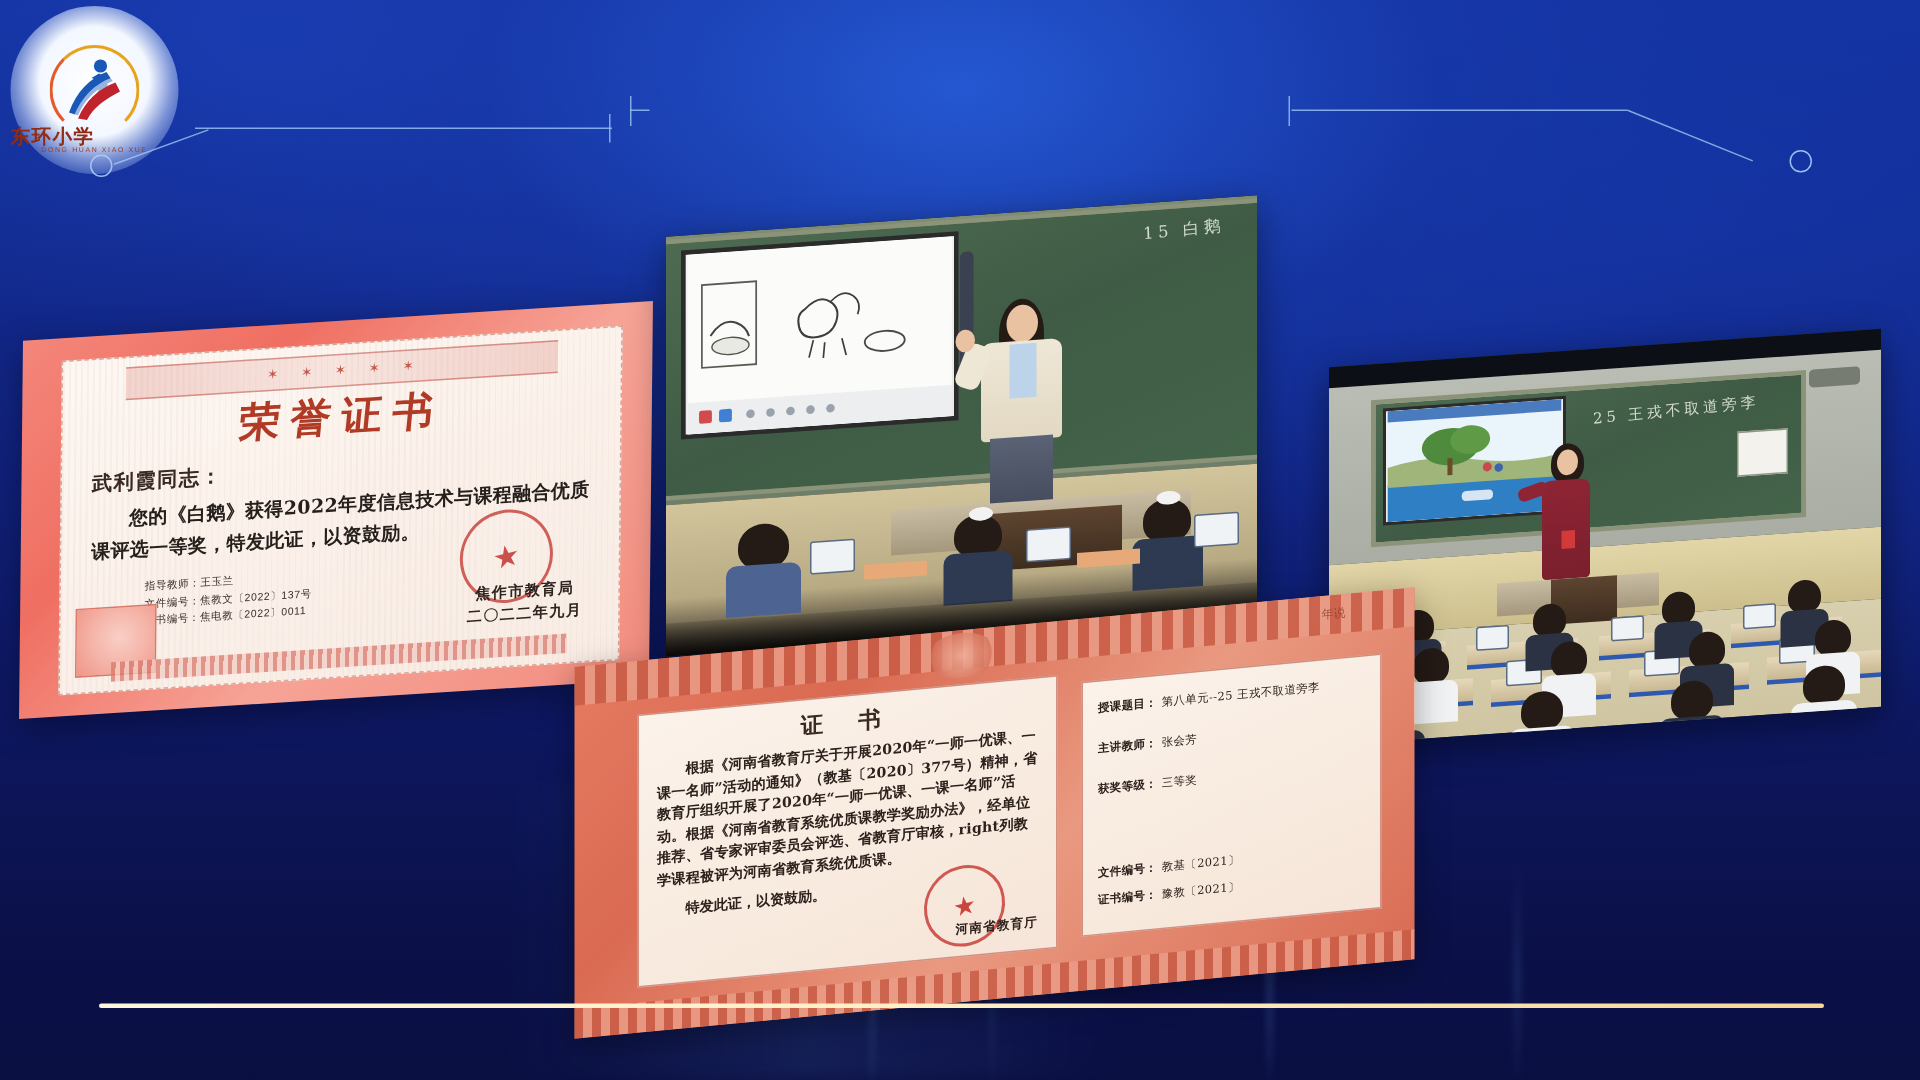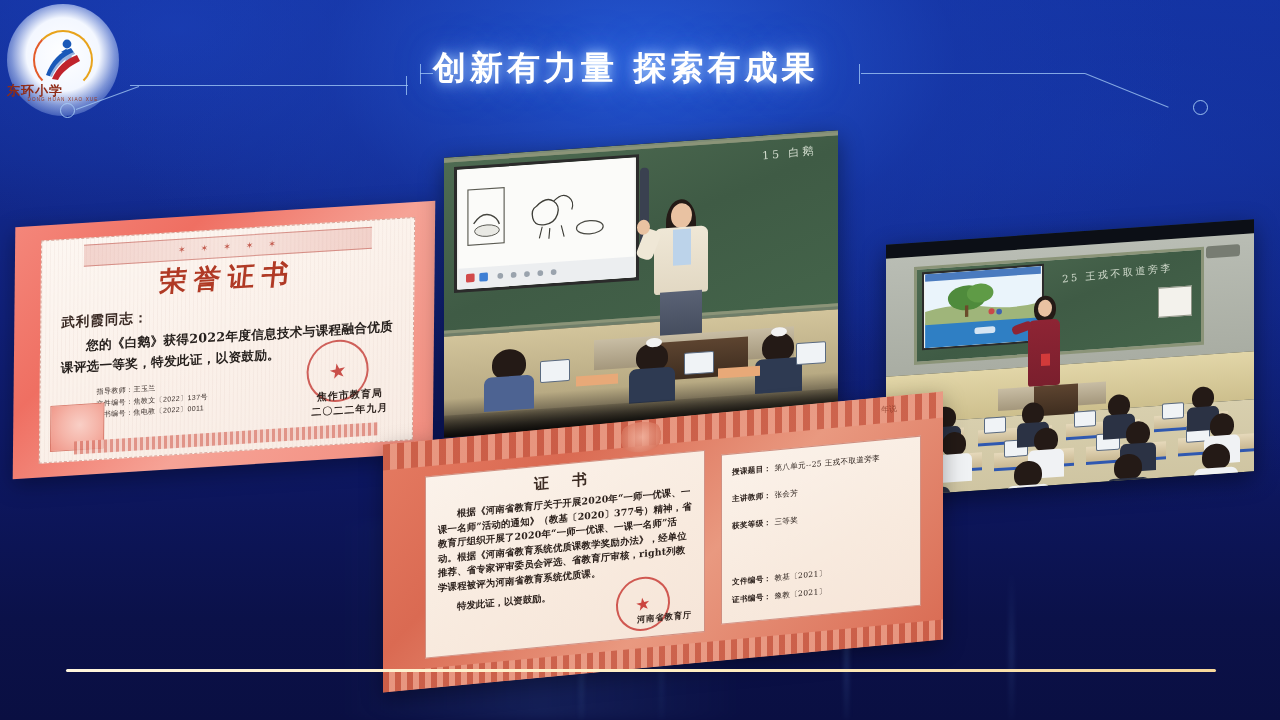--- a/index.html
+++ b/index.html
@@ -296,21 +296,20 @@
       <circle cx="27" cy="6" r="4.4" fill="#1a58b8"></circle>
       <path d="M26 11 C31 13 33 18 31 24 L25 24 C27 19 25 15 21 14 Z" fill="#1a58b8"></path>
       <path d="M6 37 C11 23 20 14 31 10 L35 16 C24 21 16 29 12 39 Z" fill="#1a58b8"></path>
       <path d="M9 40 C14 27 23 18 34 14 L37 20 C27 25 19 32 15 41 Z" fill="#ffffff" opacity=".55"></path>
       <path d="M12 41 C17 29 26 21 37 17 L40 23 C30 28 22 34 18 42 Z" fill="#c0232c"></path>
     </svg>
     <div class="logo-cn">东环小学</div>
     <div class="logo-py">DONG HUAN XIAO XUE</div>
   </div>
 
-  <div class="main-title">创新有力量    探索有成果</div>
 
   <div class="hdr-line" style="left:130px;top:85px;width:278px;height:1.2px;"></div>
   <div class="hdr-line" style="left:406px;top:76px;width:1.4px;height:19px;"></div>
   <div class="hdr-diag" style="left:76px;top:109px;width:67px;transform:rotate(-20deg);"></div>
   <div class="hdr-circle" style="left:60px;top:103px;"></div>
 
   <div class="hdr-line" style="left:420px;top:64px;width:1.4px;height:20px;"></div>
   <div class="hdr-line" style="left:420px;top:73px;width:13px;height:1.2px;"></div>
   <div class="hdr-line" style="left:859px;top:64px;width:1.4px;height:20px;"></div>
   <div class="hdr-line" style="left:861px;top:73px;width:224px;height:1.2px;"></div>

